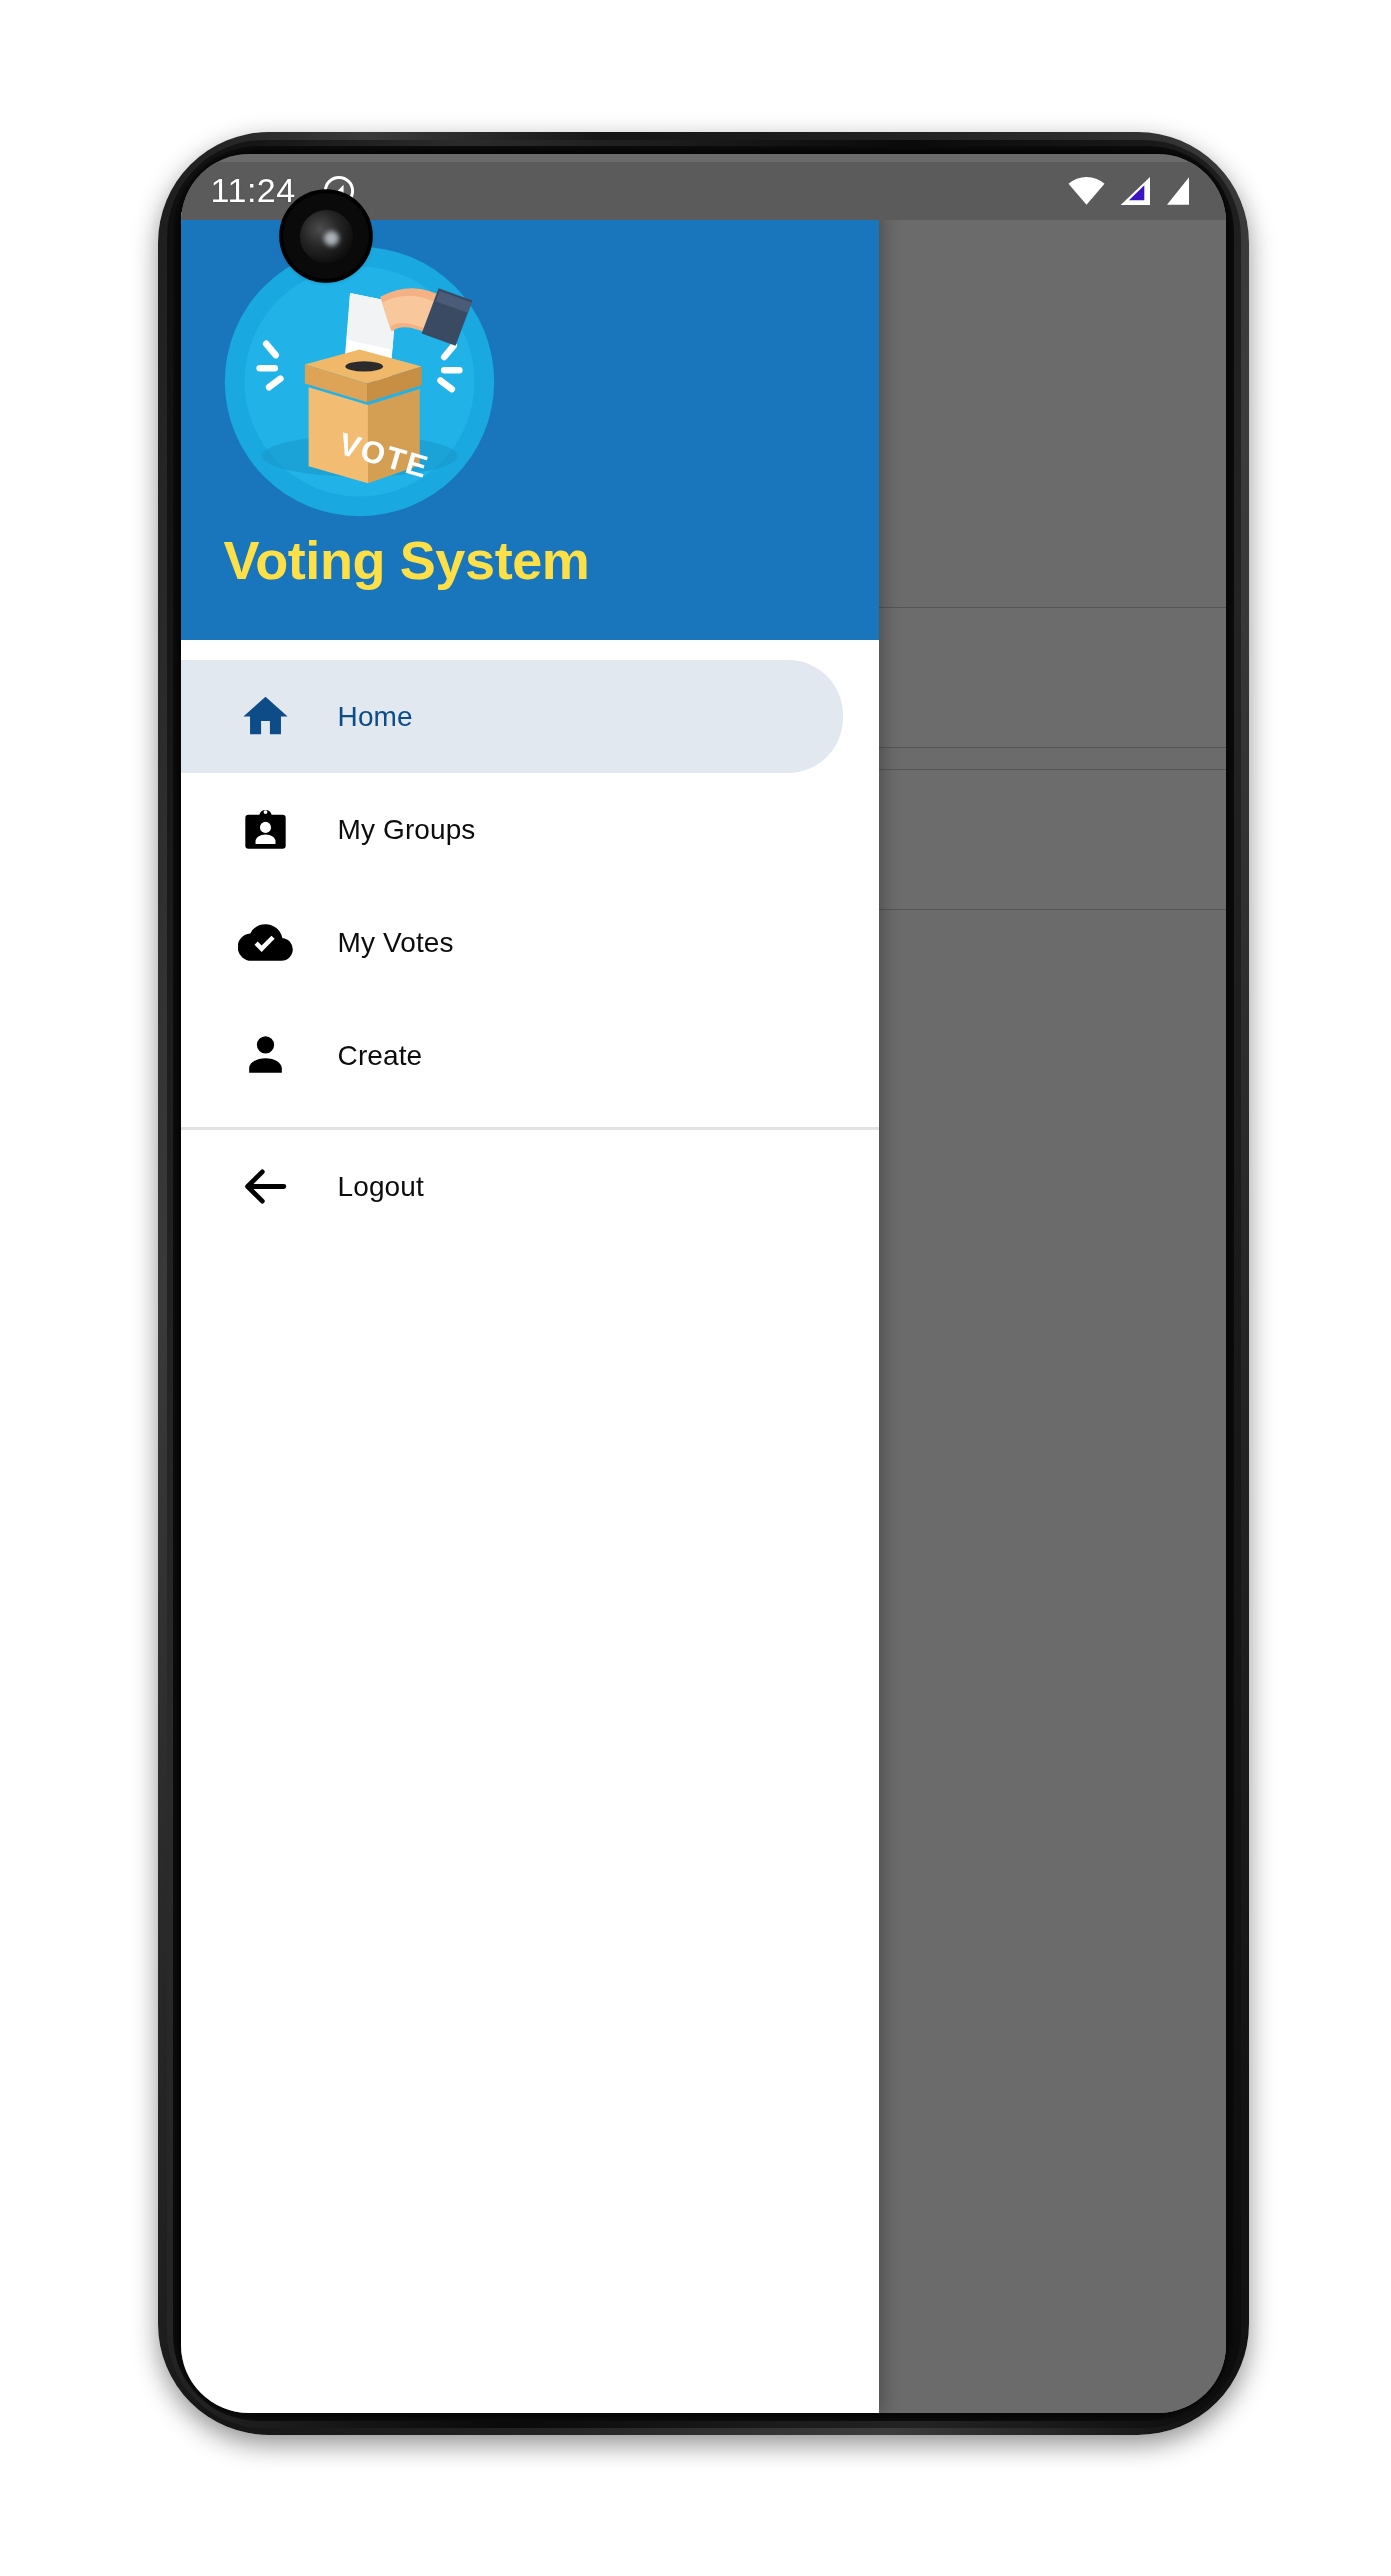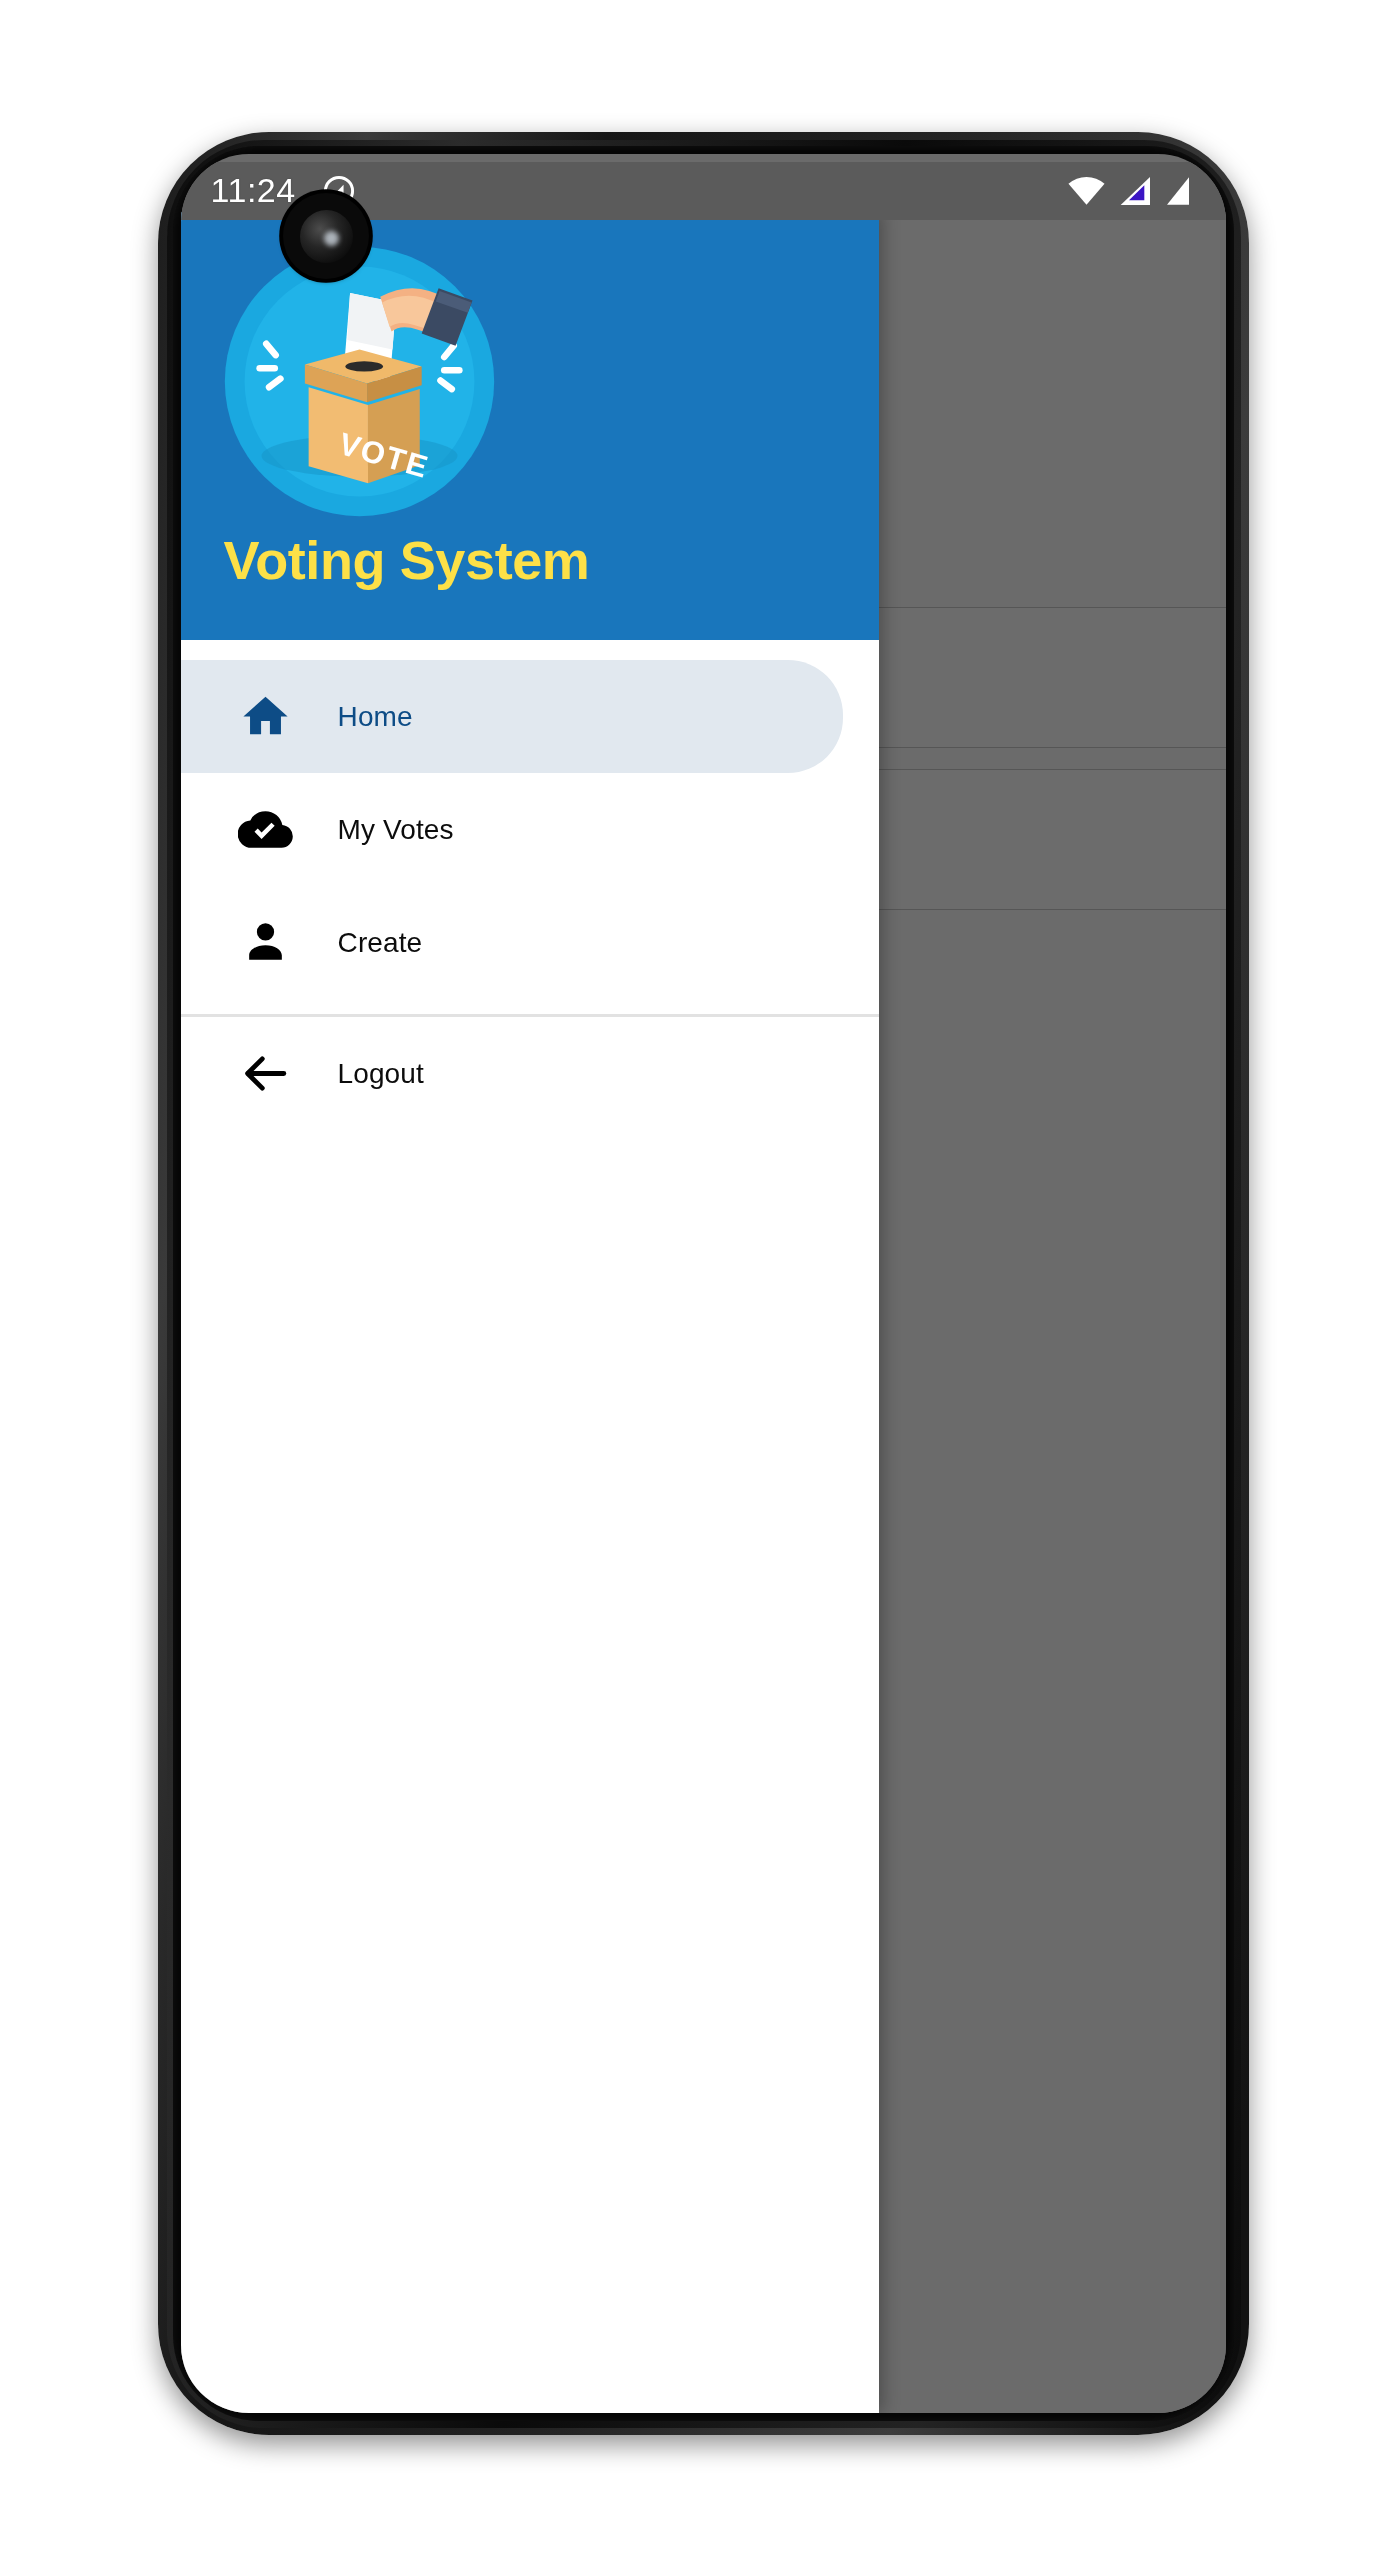--- a/index.html
+++ b/index.html
@@ -187,20 +187,30 @@
           <div class="menu-item selected">
             <span class="mi-icon">
               <svg width="53" height="53" viewBox="0 0 24 24" fill="#0d4c86">
                 <path d="M10 20v-6h4v6h5v-8h3L12 3 2 12h3v8z"></path>
               </svg>
             </span>
             <span class="mi-label">Home</span>
           </div>
 
 
+          <div class="menu-item">
+            <span class="mi-icon">
+              <svg width="51" height="51" viewBox="0 0 24 24" fill="#000000">
+                <path d="M20 5h-5.1a3 3 0 00-5.8 0H4a1.5 1.5 0 00-1.5 1.5v13A1.5 1.5 0 004 21h16a1.5 1.5 0 001.5-1.5v-13A1.5 1.5 0 0020 5zm-8-2.1a.9.9 0 110 1.8.9.9 0 010-1.8z"></path>
+                <circle cx="12" cy="11" r="2.6" fill="#ffffff"></circle>
+                <path d="M12 14.3c-2.6 0-4.7 1.5-4.7 3.3v1.2h9.4v-1.2c0-1.8-2.1-3.3-4.7-3.3z" fill="#ffffff"></path>
+              </svg>
+            </span>
+            <span class="mi-label">My Groups</span>
+          </div>
 
           <div class="menu-item">
             <span class="mi-icon">
               <svg width="55" height="55" viewBox="0 0 24 24" fill="#000000">
                 <path d="M19.35 10.04A7.49 7.49 0 0012 4a7.48 7.48 0 00-6.63 4.04A5.99 5.99 0 006 20h13a4.99 4.99 0 00.35-9.96z"></path>
                 <path d="M10.3 16.1L7.2 13l1.4-1.4 1.7 1.7 4.3-4.3 1.4 1.4z" fill="#ffffff"></path>
               </svg>
             </span>
             <span class="mi-label">My Votes</span>
           </div>

